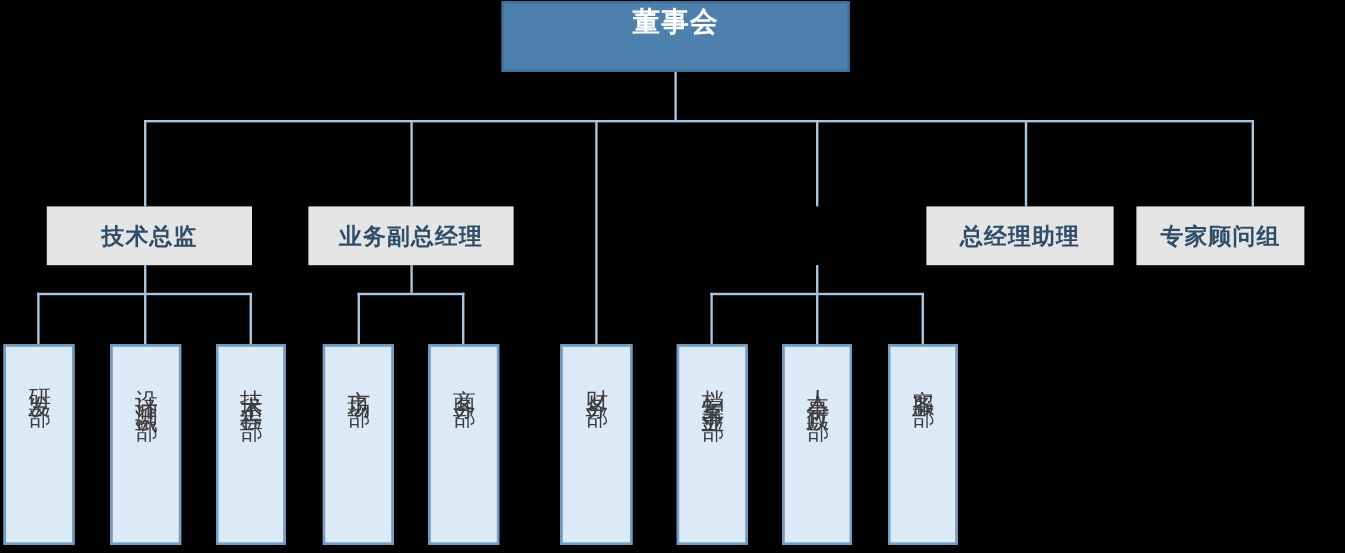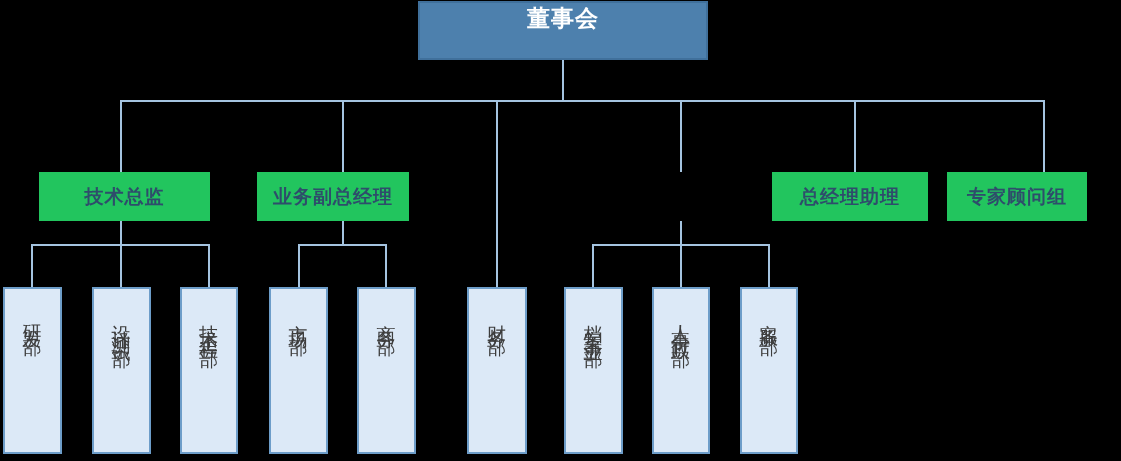--- a/index.html
+++ b/index.html
@@ -22,21 +22,21 @@
     font-size: 23px;
     font-weight: bold;
     display: flex;
     align-items: flex-start;
     justify-content: center;
     letter-spacing: 1px;
   }
   .mgr-node {
     position: absolute;
     box-sizing: border-box;
-    background: #22c55e;
+    background: #e5e5e5;
     color: #2e4d6b;
     font-size: 19px;
     font-weight: bold;
     display: flex;
     align-items: center;
     justify-content: center;
     letter-spacing: 1px;
   }
   .dept-node {
     position: absolute;
@@ -88,21 +88,21 @@
   <div class="vline" style="left:680px;top:244px;height:43px"></div>
   <div class="vline" style="left:768px;top:244px;height:43px"></div>
 
   <div class="root-node" style="left:418px;top:1px;width:290px;height:59px">
     <span>董事会</span>
   </div>
 
   <div class="mgr-node" style="left:39px;top:172px;width:171px;height:49px">
     <span>技术总监</span>
   </div>
-  <div class="mgr-node" style="left:257px;top:172px;width:152px;height:49px">
+  <div class="mgr-node" style="left:257px;top:172px;width:171px;height:49px">
     <span>业务副总经理</span>
   </div>
   <div class="mgr-node" style="left:772px;top:172px;width:156px;height:49px">
     <span>总经理助理</span>
   </div>
   <div class="mgr-node" style="left:947px;top:172px;width:140px;height:49px">
     <span>专家顾问组</span>
   </div>
 
   <div class="dept-node" style="left:3px;top:287px;width:59px;height:167px">

